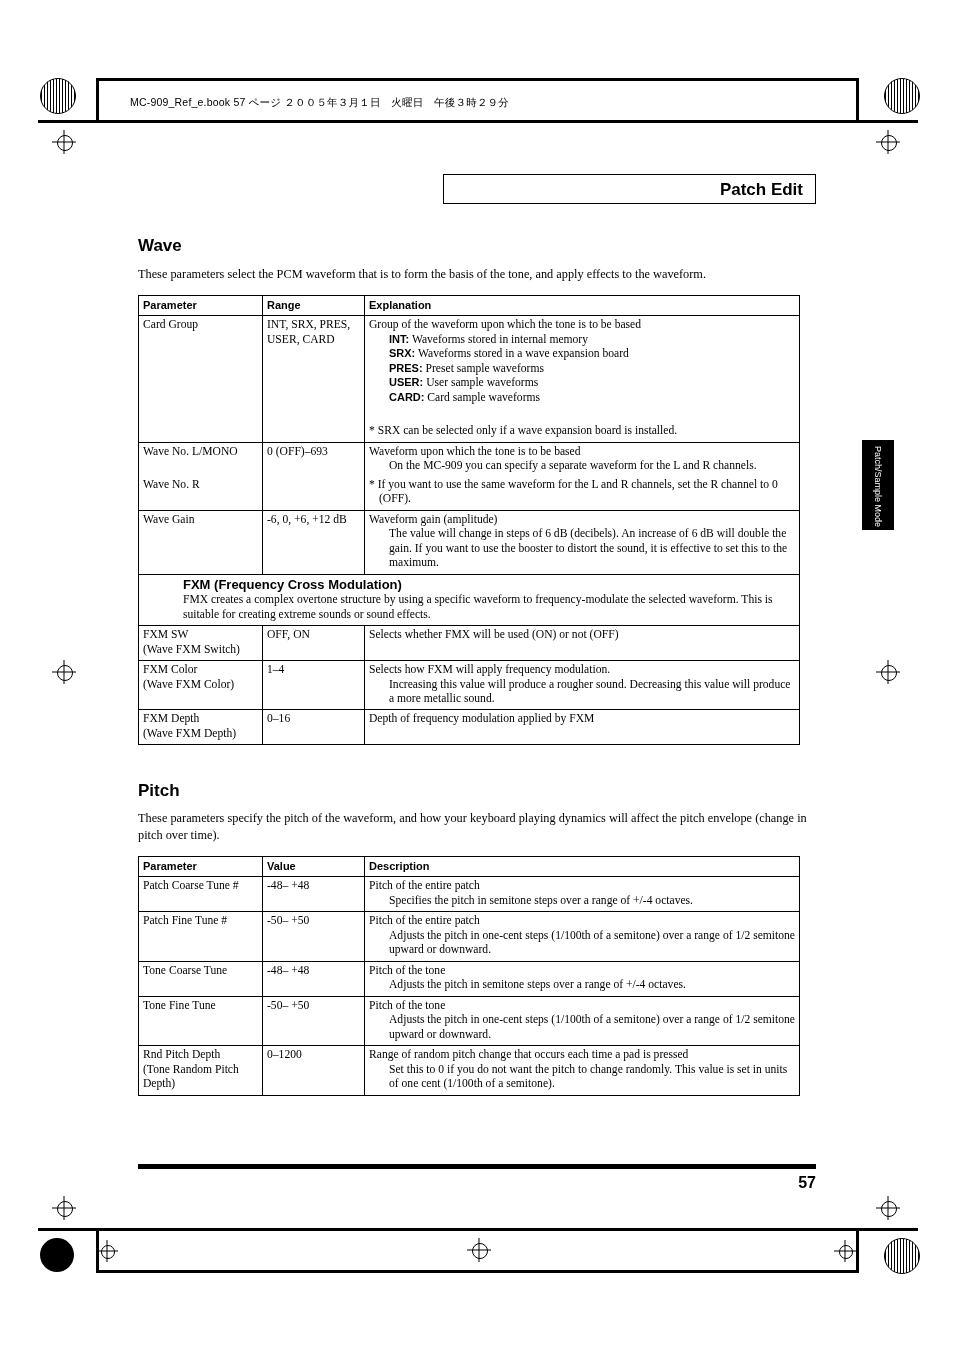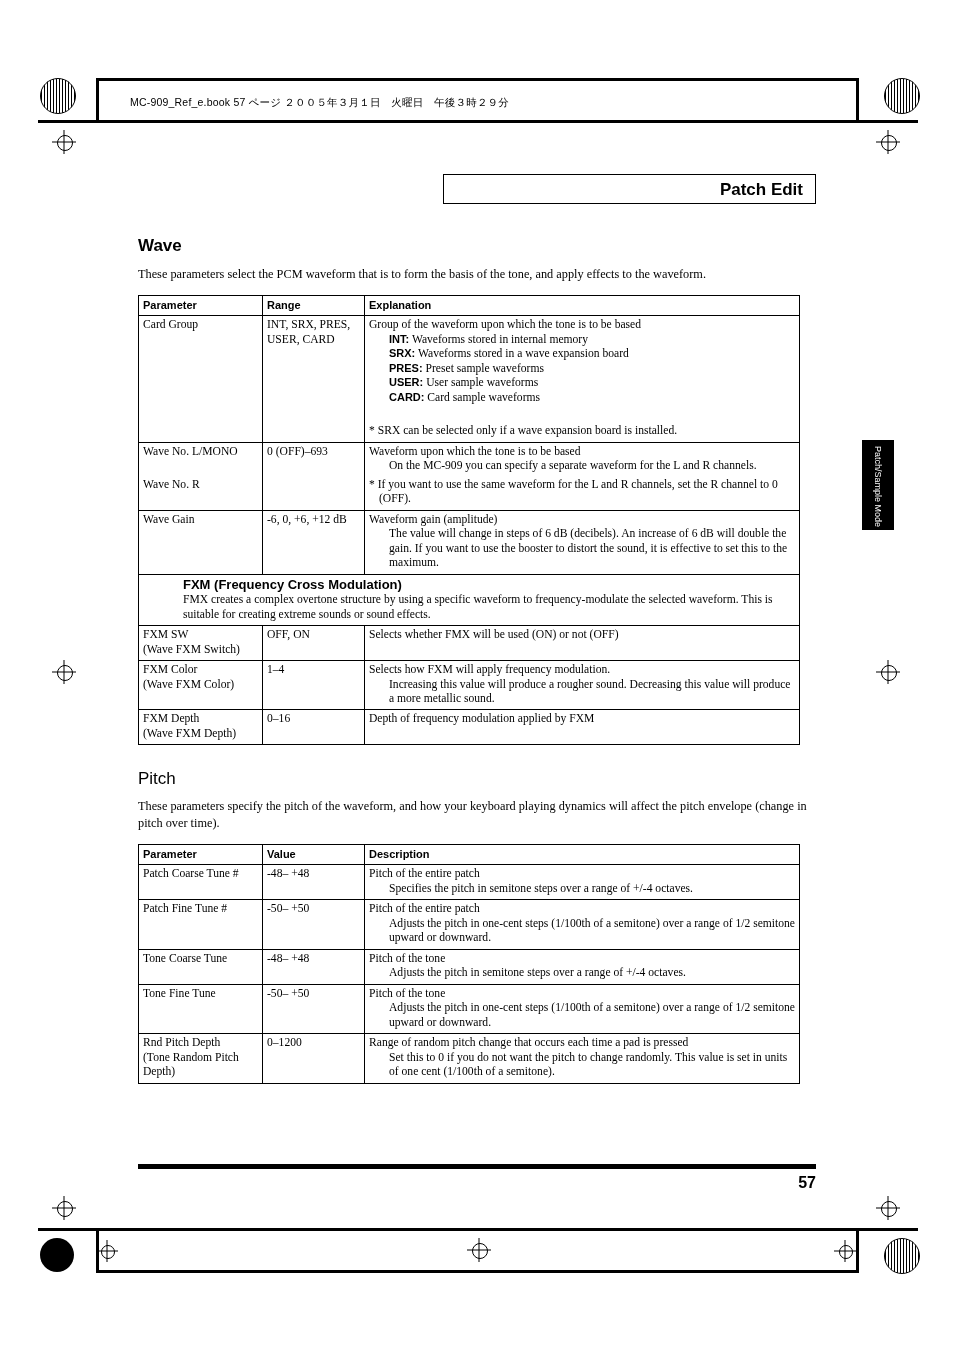--- a/index.html
+++ b/index.html
@@ -53,21 +53,21 @@
   }
 
   
   .content{position:absolute;left:138px;top:236px;width:678px;}
   h2.sec{
     font-family:"Liberation Sans", sans-serif;
     font-weight:bold;font-size:17px;margin:0 0 10px 0;
   }
   h2.sec2{
     font-family:"Liberation Sans", sans-serif;
-    font-weight:normal;font-size:17px;margin:24px 0 9px 0;
+    font-weight:bold;font-size:17px;margin:36px 0 9px 0;
   }
   p.intro{font-size:12.3px;margin:0 0 12px 0;line-height:1.35;}
 
   table.spec{
     border-collapse:collapse;width:662px;
     font-size:11.6px;line-height:1.25;
     border:1px solid #000;
   }
   table.spec td,table.spec th{
     border:1px solid #000;

